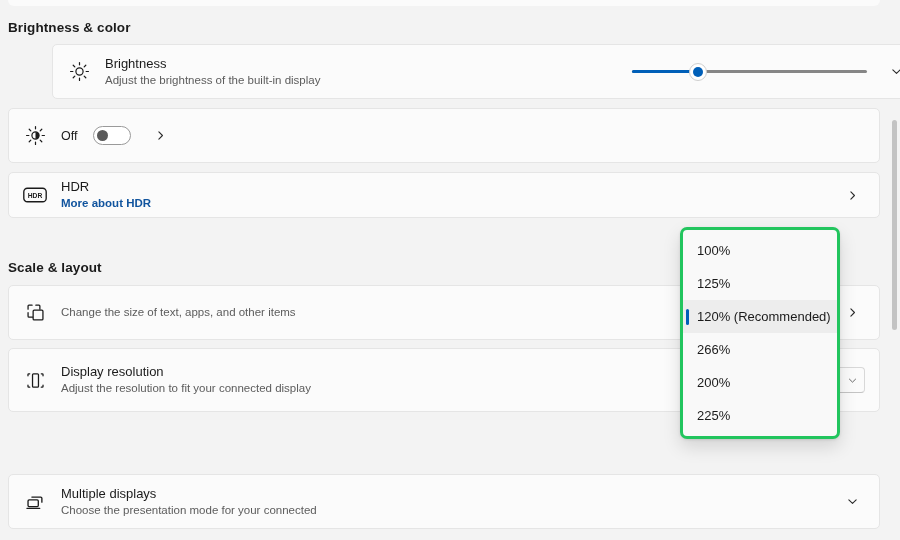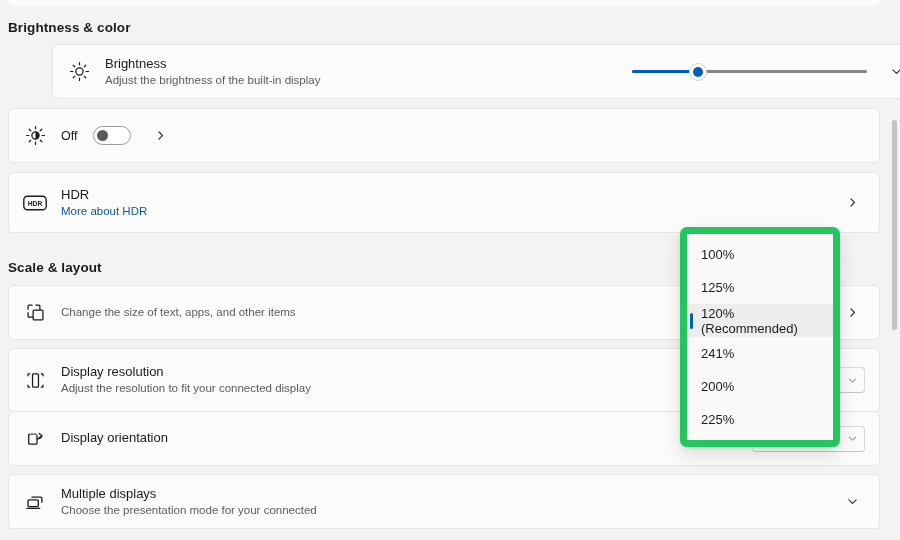--- a/index.html
+++ b/index.html
@@ -94,21 +94,21 @@
     color: #1b1b1b;
     line-height: 1.25;
   }
   .card-sub {
     font-size: 11.5px;
     color: #5c5c5c;
     line-height: 1.25;
   }
   .card-sub.link {
     color: #11549e;
-    font-weight: 400;
+    font-weight: 700;
     cursor: pointer;
   }
   .card-right {
     flex: 0 0 auto;
     display: flex;
     align-items: center;
     gap: 16px;
   }
 
   
@@ -206,21 +206,21 @@
     margin-left: 10px;
     display: flex;
     align-items: center;
     color: #5a5a5a;
   }
 
   
   .flyout {
     position: absolute;
     background: #f9f9f9;
-    border: 7px solid #22c55e;
+    border: 3px solid #22c55e;
     border-radius: 7px;
     box-shadow: 0 8px 18px rgba(0,0,0,0.13), 0 1px 3px rgba(0,0,0,0.10);
     padding: 4px 0;
     box-sizing: border-box;
     overflow: hidden;
   }
   .flyout-item {
     position: relative;
     height: 33px;
     display: flex;
@@ -315,21 +315,21 @@
         <div class="toggle-knob"></div>
       </div>
       <div class="chevron">
         <svg width="13" height="13" viewBox="0 0 16 16" fill="none" stroke="#2a2a2a" stroke-width="1.35" stroke-linecap="round" stroke-linejoin="round">
           <path d="M6 3.5 10.4 8 6 12.5"></path>
         </svg>
       </div>
     </div>
   </div>
 
-  <div class="card" style="top:172px; height:61px;">
+  <div class="card" style="top:172px; height:46px;">
     <div class="card-icon">
       <svg width="24" height="18" viewBox="0 0 30 20">
         <rect x="1" y="1.5" width="28" height="17" rx="4.5" ry="4.5" fill="none" stroke="#1b1b1b" stroke-width="1.7"></rect>
         <text x="15" y="13.6" text-anchor="middle" font-family="Liberation Sans, sans-serif" font-size="8.4" font-weight="700" fill="#1b1b1b">HDR</text>
       </svg>
     </div>
     <div class="card-text">
       <div class="card-title">HDR</div>
       <div class="card-sub link">More about HDR</div>
     </div>
@@ -384,43 +384,20 @@
         <span>200%</span>
         <span class="chev-small">
           <svg width="11" height="11" viewBox="0 0 16 16" fill="none" stroke="#5a5a5a" stroke-width="1.3" stroke-linecap="round" stroke-linejoin="round">
             <path d="M3.5 6 8 10.4 12.5 6"></path>
           </svg>
         </span>
       </div>
     </div>
   </div>
 
-  <div class="card" style="top:411px; height:55px;">
-    <div class="card-icon">
-      <svg width="21" height="21" viewBox="0 0 24 24" fill="none" stroke="#1b1b1b" stroke-width="1.45" stroke-linecap="round" stroke-linejoin="round">
-        <path d="M4.2 8.2v9.2c0 .6.5 1.1 1.1 1.1h7.3c.6 0 1.1-.5 1.1-1.1V8.2"></path>
-        <path d="M4.2 8.2 A1.1 1.1 0 0 1 5.3 7.1 h7.3 a1.1 1.1 0 0 1 1.1 1.1" stroke-dasharray="1.6 1.9"></path>
-        <path d="M16.2 6.2l3 2.4-3 2.4"></path>
-        <path d="M13.7 12.4c3.4 0 5.5-1.6 5.5-3.8"></path>
-      </svg>
-    </div>
-    <div class="card-text">
-      <div class="card-title">Display orientation</div>
-    </div>
-    <div class="card-right">
-      <div class="combo" style="min-width:113px;">
-        <span>Landscape</span>
-        <span class="chev-small">
-          <svg width="11" height="11" viewBox="0 0 16 16" fill="none" stroke="#5a5a5a" stroke-width="1.3" stroke-linecap="round" stroke-linejoin="round">
-            <path d="M3.5 6 8 10.4 12.5 6"></path>
-          </svg>
-        </span>
-      </div>
-    </div>
-  </div>
 
   <div class="card" style="top:474px; height:55px;">
     <div class="card-icon">
       <svg width="22" height="22" viewBox="0 0 24 24" fill="none" stroke="#1b1b1b" stroke-width="1.45" stroke-linecap="round" stroke-linejoin="round">
         <path d="M8.6 6.6h9.6c.7 0 1.3.6 1.3 1.3v4.3"></path>
         <rect x="4.4" y="9.6" width="11.2" height="7.4" rx="1.2"></rect>
         <path d="M3.2 18.9h14"></path>
       </svg>
     </div>
     <div class="card-text">
@@ -440,21 +417,21 @@
       <div class="flyout-item">
         <span>100%</span>
       </div>
       <div class="flyout-item">
         <span>125%</span>
       </div>
       <div class="flyout-item selected">
         <span>120% (Recommended)</span>
       </div>
       <div class="flyout-item">
-        <span>241%</span>
+        <span>266%</span>
       </div>
       <div class="flyout-item">
         <span>200%</span>
       </div>
       <div class="flyout-item">
         <span>225%</span>
       </div>
     </div>
 
   <div class="scrollbar">

